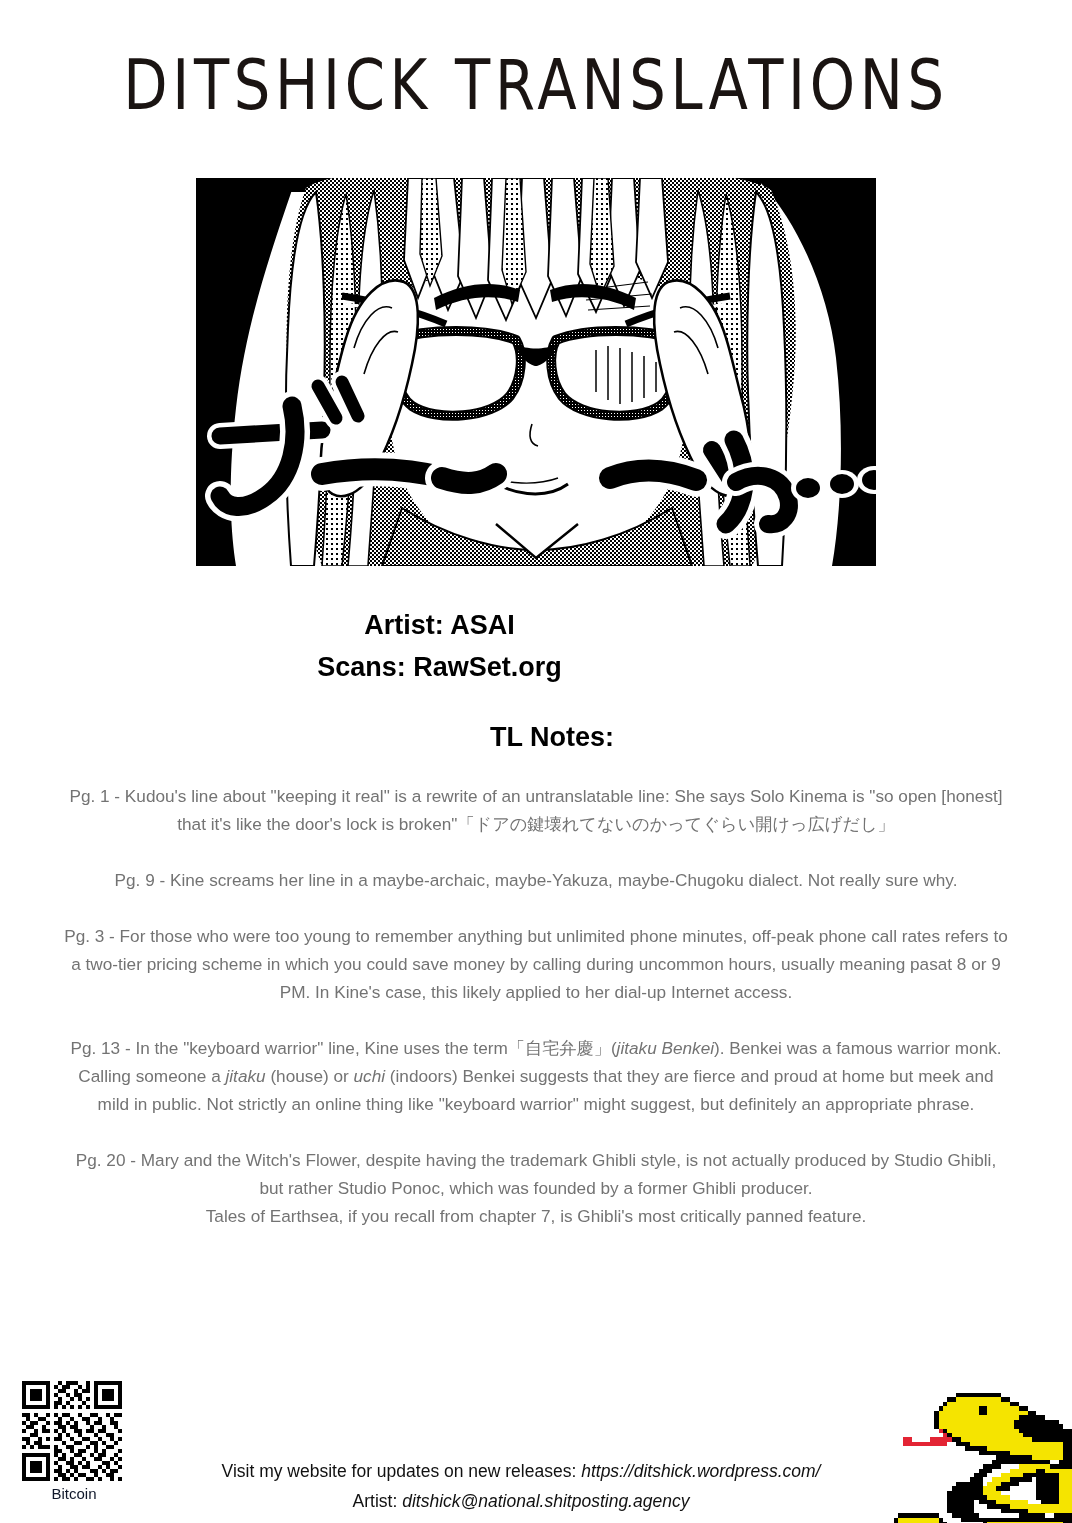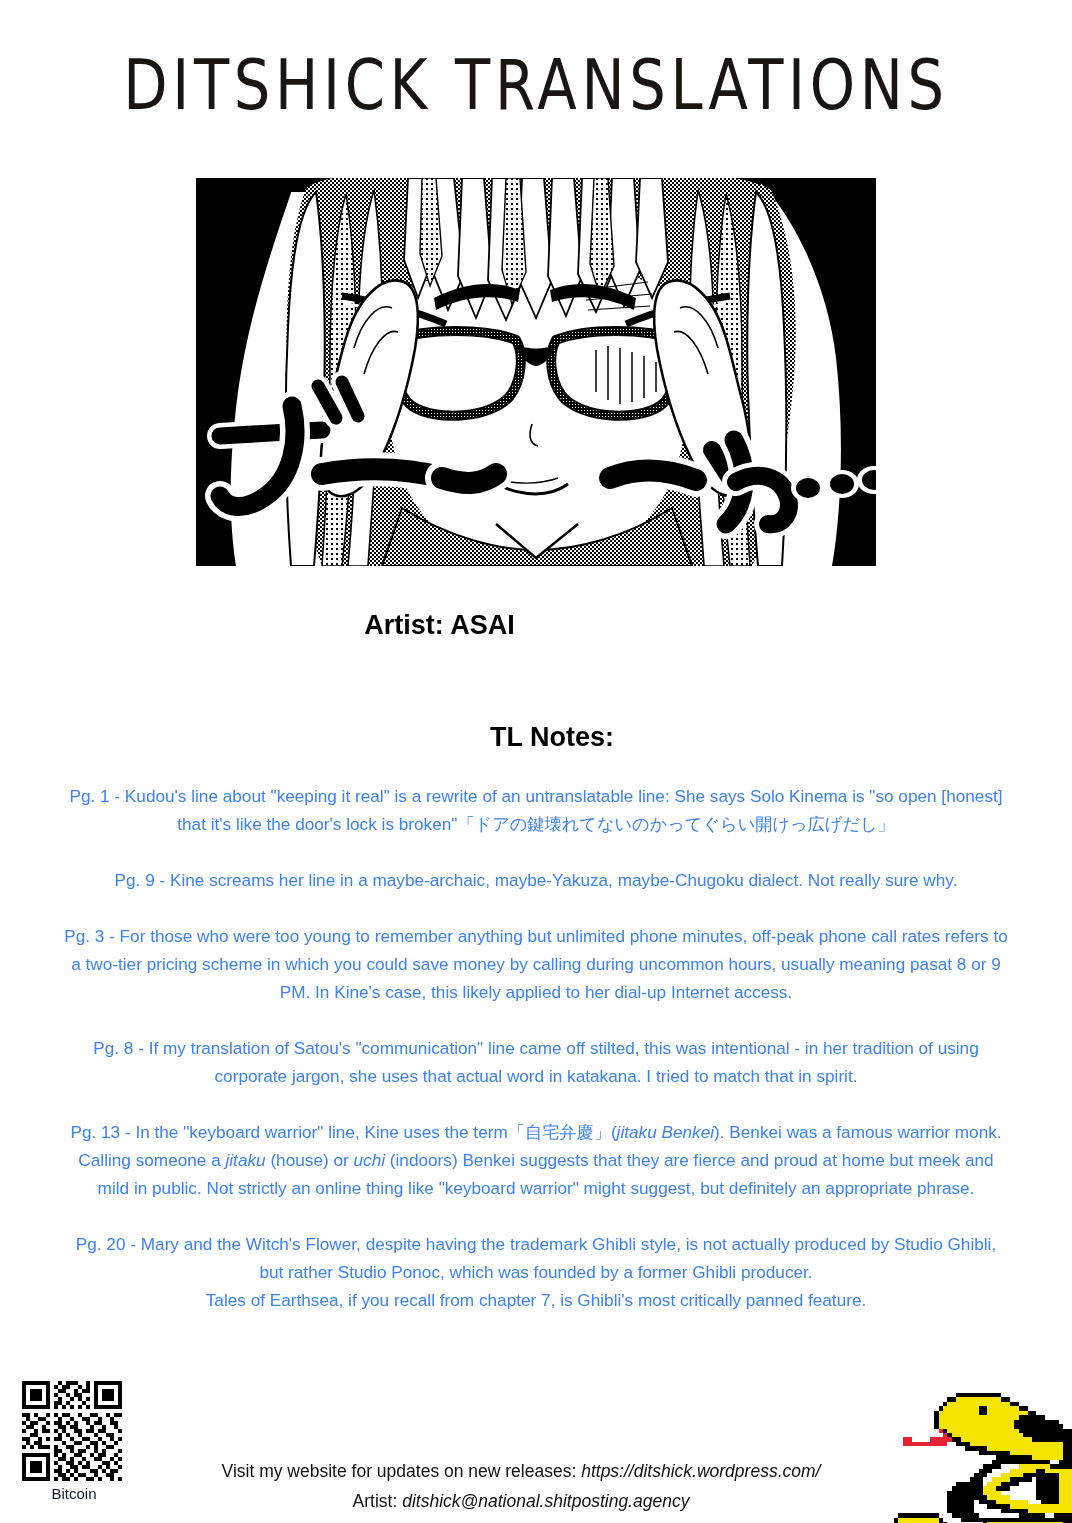--- a/index.html
+++ b/index.html
@@ -75,21 +75,21 @@
   .notes {
     position: absolute;
     left: 62px;
     top: 782px;
     width: 948px;
     text-align: center;
   }
   .note {
     font-size: 17.2px;
     line-height: 28px;
-    color: #3b82f6;
+    color: #737373;
     margin: 0 0 28px 0;
     text-align: center;
   }
   .note em { font-style: italic; }
   .jp { font-family: "DejaVu Sans", sans-serif; font-style: normal; }
 
   
   .qr-block {
     position: absolute;
     left: 22px;
@@ -299,28 +299,28 @@
           <ellipse cx="678" cy="302" rx="17" ry="14" fill="#fff"></ellipse>
           <ellipse cx="678" cy="302" rx="12" ry="10" fill="#000"></ellipse>
         </g>
       </g>
     </g>
   </svg>
 </div>
 
 <div class="credits">
   <div class="credit-line">Artist: ASAI</div>
+  <div class="credit-line">Scans: RawSet.org</div>
 </div>
 <div class="tl-heading">TL Notes:</div>
 
 <div class="notes" id="notes-container">
     <p class="note">Pg. 1 - Kudou's line about "keeping it real" is a rewrite of an untranslatable line: She says Solo Kinema is "so open [honest] that it's like the door's lock is broken"<span class="jp">「ドアの鍵壊れてないのかってぐらい開けっ広げだし」</span></p>
     <p class="note">Pg. 9 - Kine screams her line in a maybe-archaic, maybe-Yakuza, maybe-Chugoku dialect. Not really sure why.</p>
     <p class="note">Pg. 3 - For those who were too young to remember anything but unlimited phone minutes, off-peak phone call rates refers to a two-tier pricing scheme in which you could save money by calling during uncommon hours, usually meaning pasat 8 or 9 PM. In Kine's case, this likely applied to her dial-up Internet access.</p>
-    <p class="note">Pg. 8 - If my translation of Satou's "communication" line came off stilted, this was intentional - in her tradition of using corporate jargon, she uses that actual word in katakana. I tried to match that in spirit.</p>
     <p class="note">Pg. 13 - In the "keyboard warrior" line, Kine uses the term<span class="jp">「自宅弁慶」</span>(<em>jitaku Benkei</em>). Benkei was a famous warrior monk. Calling someone a <em>jitaku</em> (house) or <em>uchi</em> (indoors) Benkei suggests that they are fierce and proud at home but meek and mild in public. Not strictly an online thing like "keyboard warrior" might suggest, but definitely an appropriate phrase.</p>
     <p class="note">Pg. 20 - Mary and the Witch's Flower, despite having the trademark Ghibli style, is not actually produced by Studio Ghibli, but rather Studio Ponoc, which was founded by a former Ghibli producer.<br>Tales of Earthsea, if you recall from chapter 7, is Ghibli's most critically panned feature.</p>
   </div>
 
 <div class="qr-block">
   <svg class="qr-code" viewBox="0 0 25 25" shape-rendering="crispEdges">
     <rect width="25" height="25" fill="#ffffff"></rect>
     <g fill="#000000">
 
       <rect x="0" y="0" width="7" height="1"></rect>

